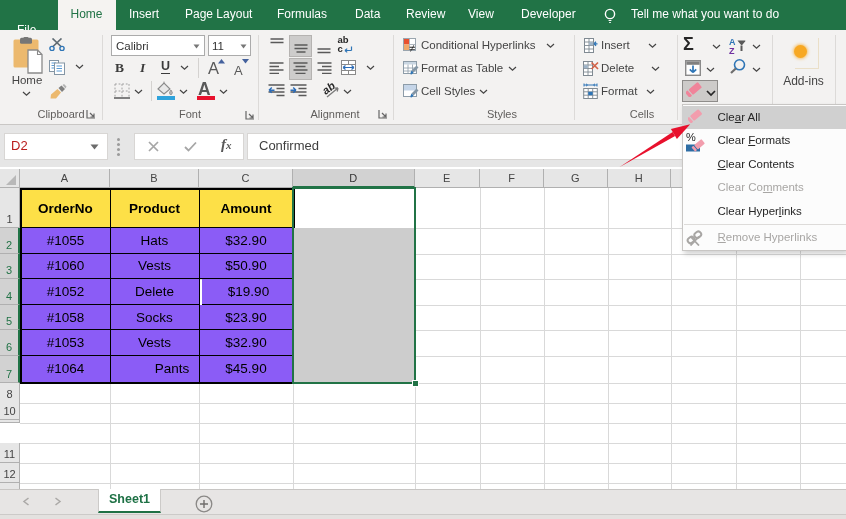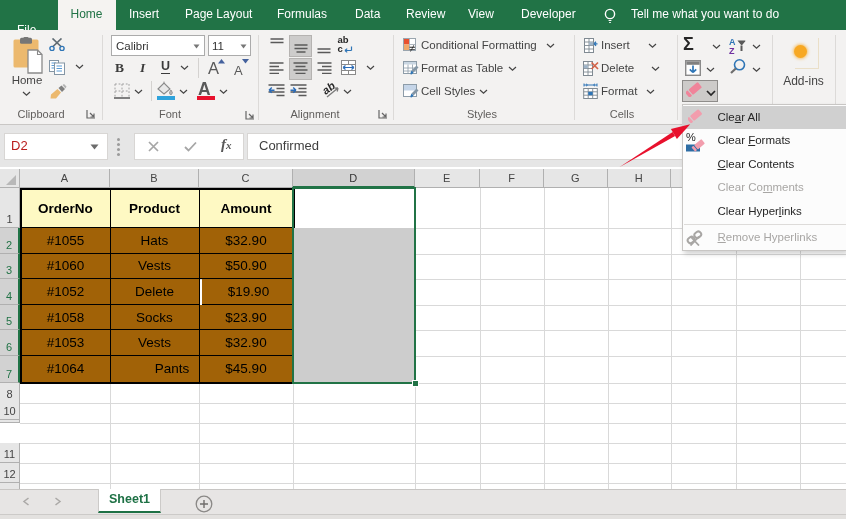--- a/index.html
+++ b/index.html
@@ -2,30 +2,30 @@
 <html><head>
 <meta charset="utf-8">
 <style>
   * { margin:0; padding:0; box-sizing:border-box; }
   html,body { width:846px; height:519px; overflow:hidden; }
   body { font-family:"Liberation Sans",sans-serif; position:relative; background:#fff; }
   .ab { position:absolute; }
   .tab { color:#fff; font-size:12px; line-height:29px; }
   .g11 { font-size:11px; color:#605E5C; }
   .r11 { font-size:11.5px; color:#444; }
-  .ctr { text-align:center; }
+  .ctr { text-align:center;margin-left:20px; }
   .sep { position:absolute; width:1px; background:#DCDAD8; top:35px; height:85px; }
   .chev { position:absolute; }
   .hcell { position:absolute; top:169px; height:19px; background:#E6E6E6; border-right:1px solid #B0B0B0; color:#444; font-size:11px; line-height:19px; text-align:center; }
   .rnum { position:absolute; left:0; width:20px; background:#E6E6E6; border-bottom:1px solid #B0B0B0; border-right:1px solid #B0B0B0; color:#444; font-size:11px; text-align:center; display:flex; align-items:flex-end; justify-content:center; padding-bottom:2px; }
   .rnum.sel { background:#D2D2D2; color:#217346; border-right:2px solid #217346; }
   .vline { position:absolute; width:1px; background:#D9D9D9; }
   .hline { position:absolute; height:1px; background:#D9D9D9; }
-  .tcell { position:absolute; color:#000; font-size:13.5px; display:flex; align-items:center; justify-content:center; border-right:1.5px solid #000; border-bottom:1.5px solid #000; background:#a16207; }
-  .thead { background:#fef9c3; font-weight:bold; }
+  .tcell { position:absolute; color:#000; font-size:13.5px; display:flex; align-items:center; justify-content:center; border-right:1.5px solid #000; border-bottom:1.5px solid #000; background:#8b5cf6; }
+  .thead { background:#fde047; font-weight:bold; }
   .mi { position:absolute; left:682px; width:164px; height:23.6px; font-size:11.5px; color:#262626; line-height:23.6px; }
   .mi .txt { position:absolute; left:35.5px; }
 </style>
 </head>
 <body>
 
 <div class="ab" style="left:0;top:0;width:846px;height:29.5px;background:#217346;"></div>
 <div class="ab tab" style="left:17px;top:16px;">File</div>
 <div class="ab" style="left:57.5px;top:0;width:58px;height:29.5px;background:#F5F3F1;color:#217346;font-size:12px;line-height:29px;text-align:center;">Home</div>
 <div class="ab tab" style="left:129px;top:0;">Insert</div>
@@ -188,21 +188,21 @@
   <path d="M4 4 L8 8 M8 4.5 L8 8 L4.5 8" fill="none" stroke="#666" stroke-width="1.2"></path>
 </svg>
 
 <svg class="ab" style="left:403px;top:38px;" width="15" height="15" viewBox="0 0 15 15">
   <rect x="0.5" y="0.5" width="12" height="12" fill="#fff" stroke="#9AA5AE"></rect>
   <rect x="1" y="1" width="5" height="5.5" fill="#E8502E"></rect>
   <rect x="1" y="6.5" width="5" height="5.5" fill="#F0A868"></rect>
   <path d="M6.5 6.5 H12.5 M6.5 0.5 V12.5" stroke="#9AA5AE" stroke-width="0.8"></path>
   <text x="6" y="13.5" font-size="11" fill="#262626" font-family="Liberation Sans">≠</text>
 </svg>
-<div class="ab r11" style="left:421px;top:39px;">Conditional Formatting</div>
+<div class="ab r11" style="left:421px;top:39px;">Conditional Hyperlinks</div>
 <svg class="chev" style="left:546px;top:43px;" width="9" height="6">
     <path d="M1 1 L4.5 4.2 L8 1" stroke="#444" stroke-width="1.2" fill="none"></path>
   </svg>
 <svg class="ab" style="left:403px;top:61px;" width="16" height="15" viewBox="0 0 16 15">
   <rect x="0.5" y="0.5" width="13" height="12" fill="#fff" stroke="#8D9CA8"></rect>
   <rect x="1" y="1" width="12" height="2.5" fill="#C9D6E2"></rect>
   <path d="M0.5 7 H13.5 M0.5 10 H13.5 M5 3.5 V12.5 M9.5 3.5 V12.5" stroke="#8D9CA8" stroke-width="0.8"></path>
   <path d="M8.5 9.5 L13.5 4.5 L15.5 6.5 L10.5 11.5 Z" fill="#8496A5"></path>
   <path d="M10.5 11.5 L8.5 9.5 Q7 12.5 7.6 13.3 Q8.6 14.2 10.5 11.5 Z" fill="#2E75B6"></path>
 </svg>

